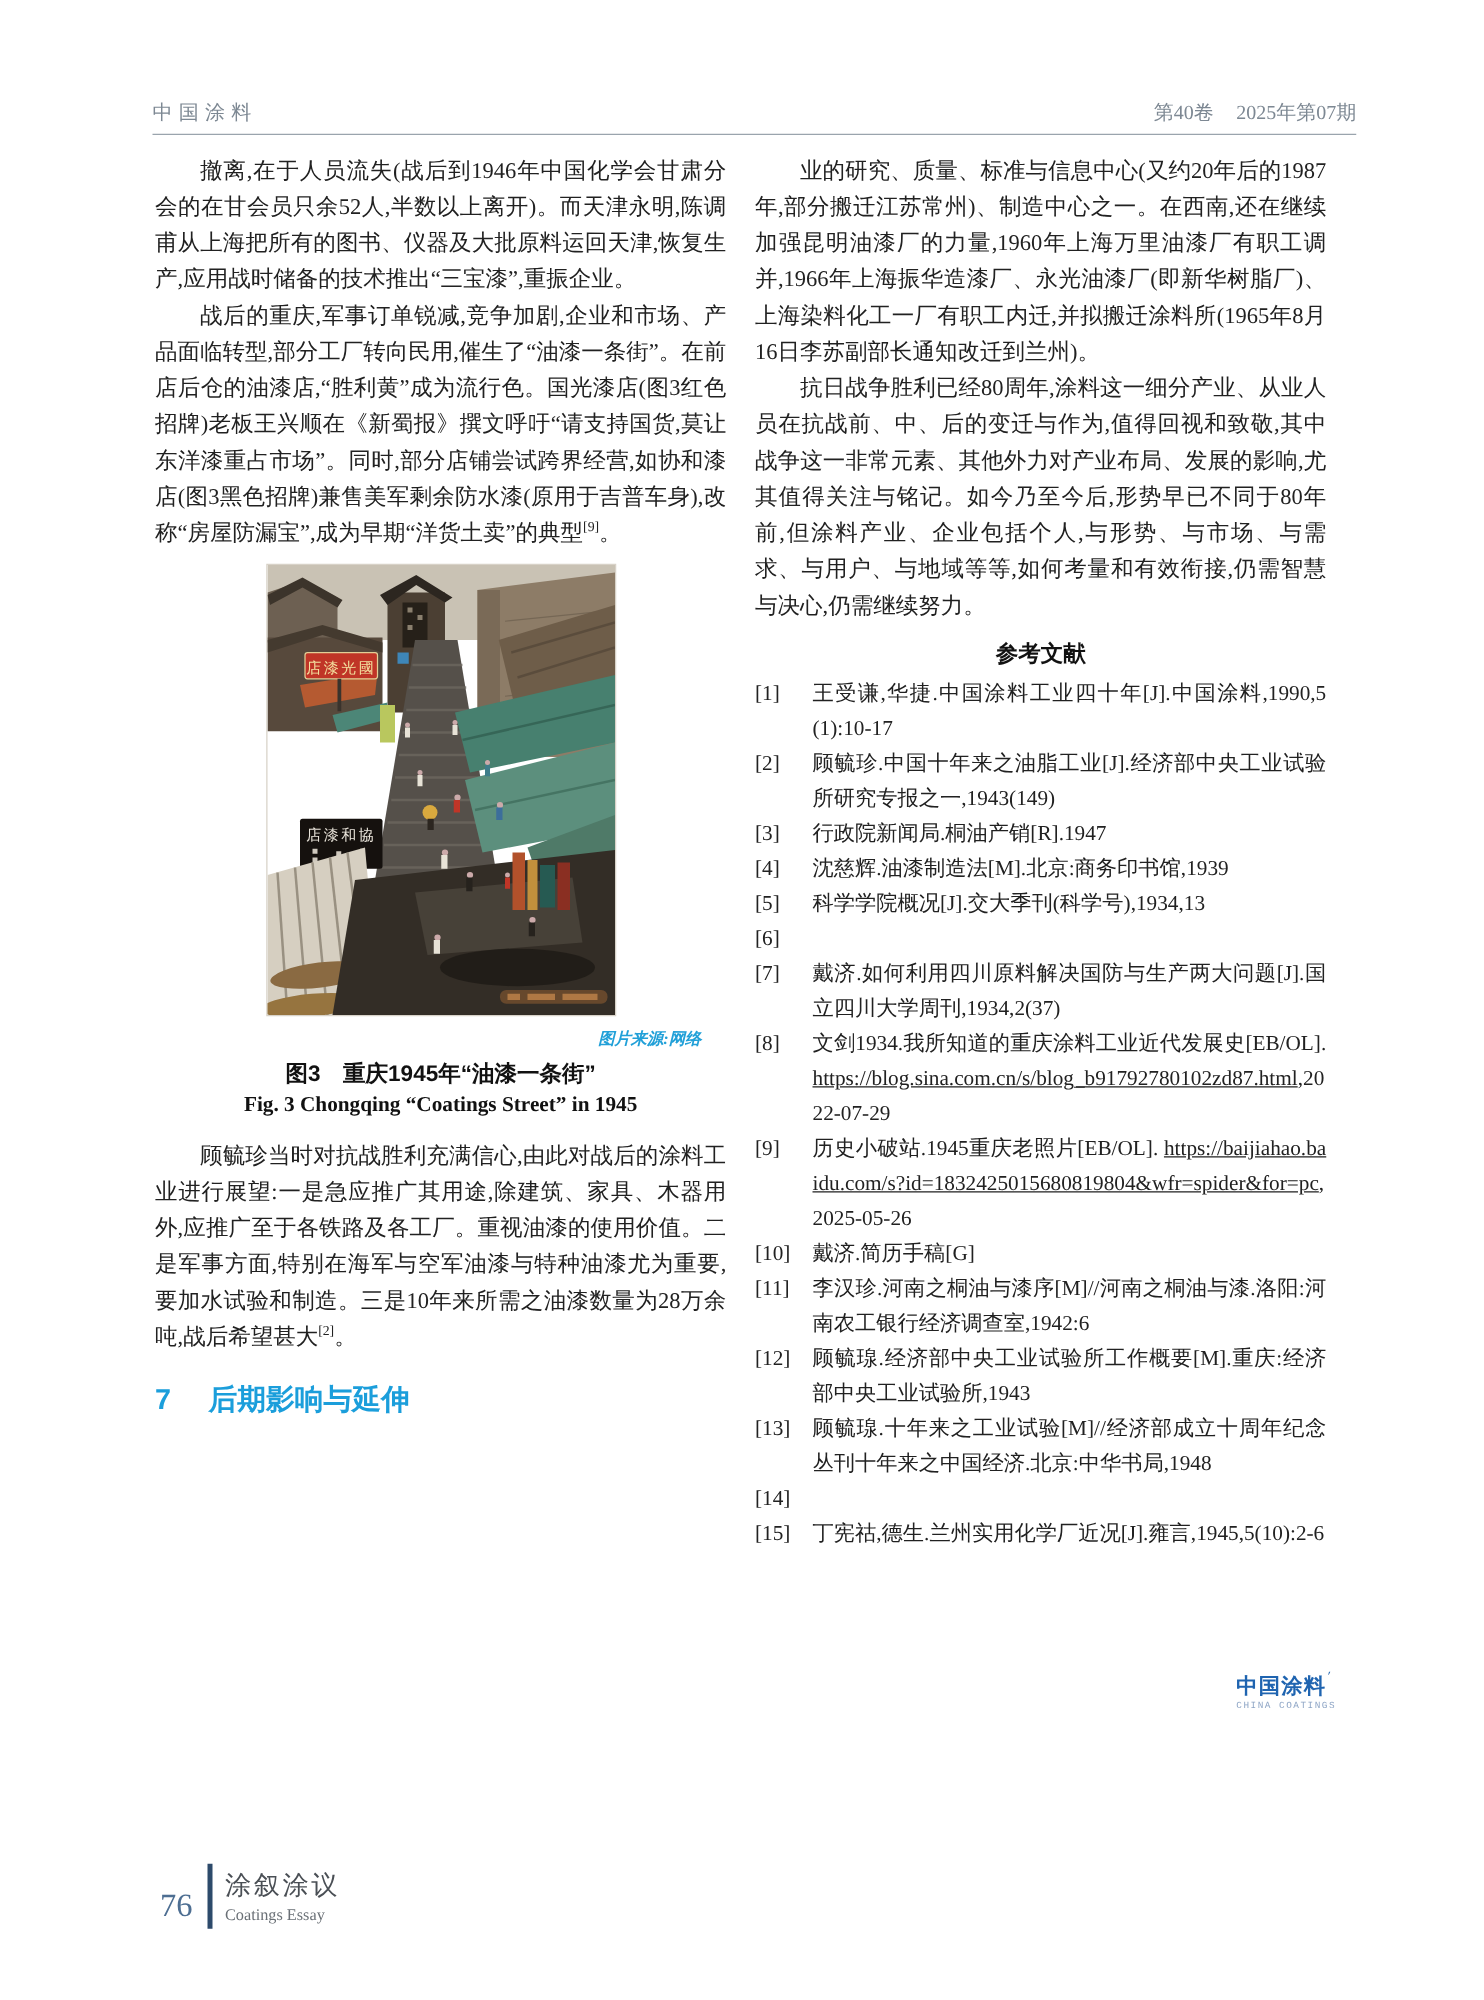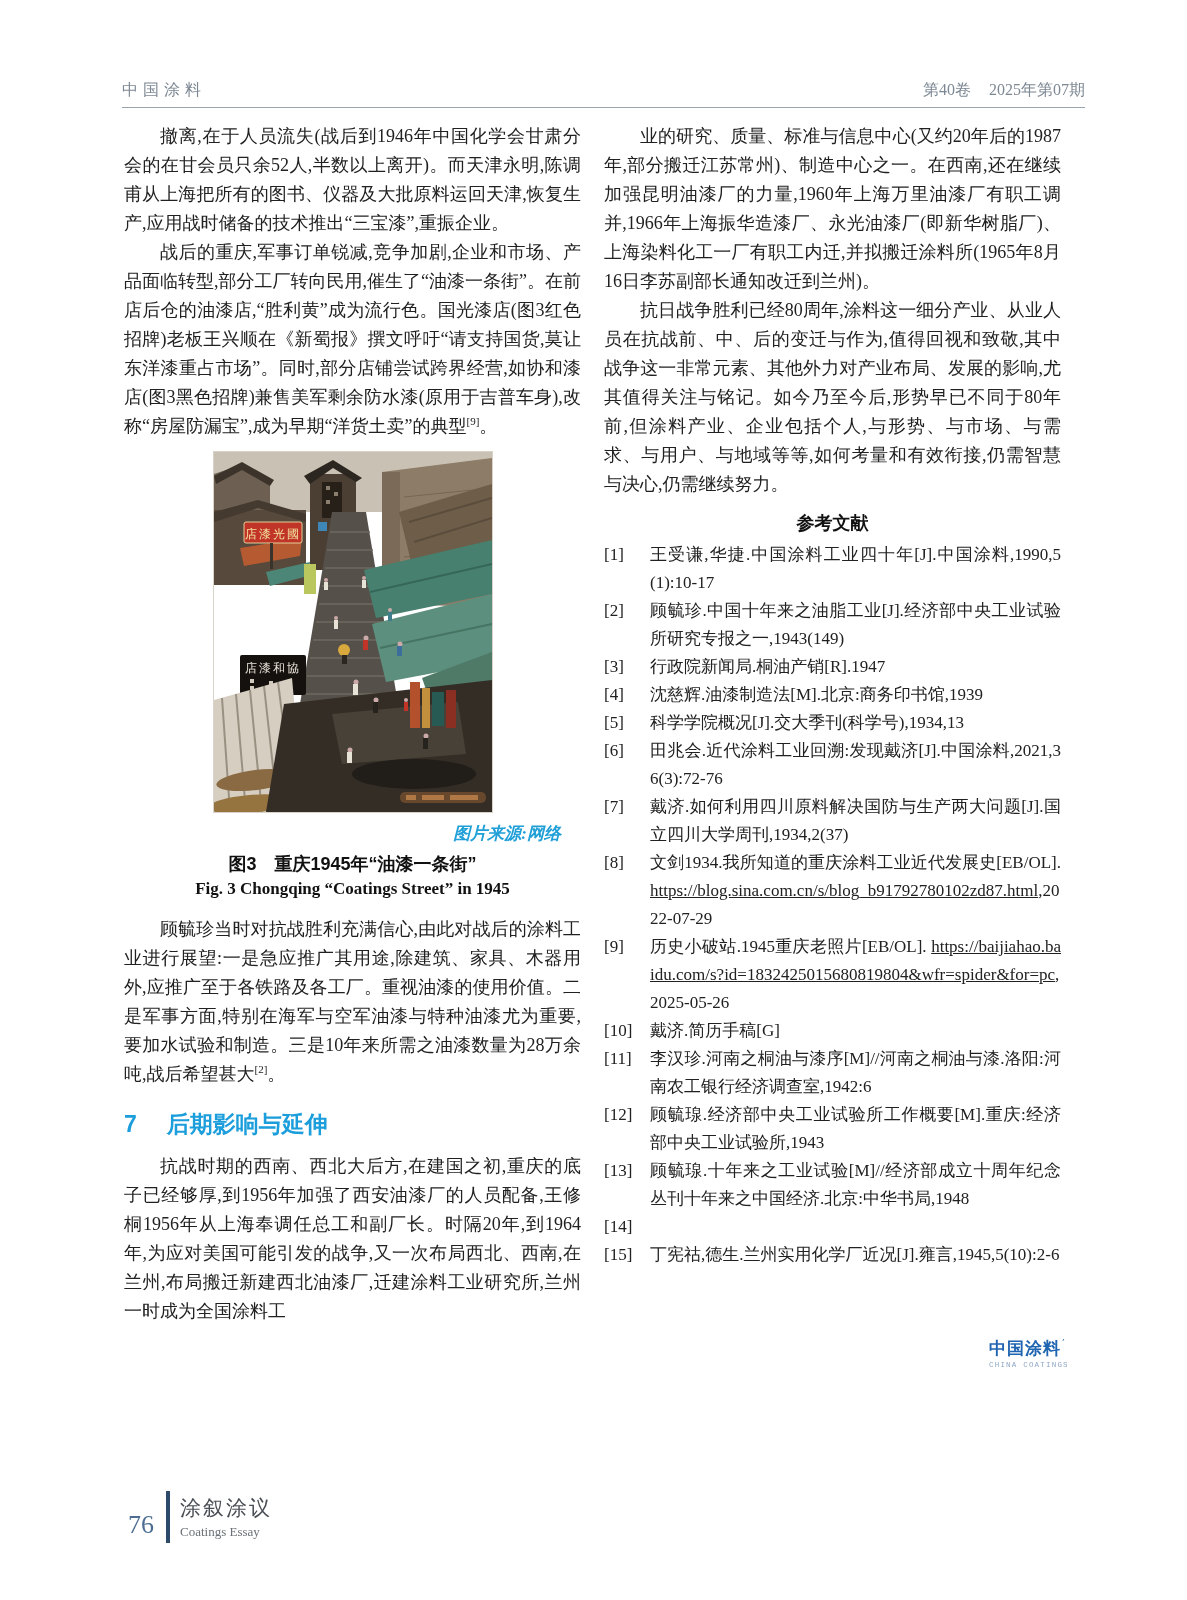--- a/index.html
+++ b/index.html
@@ -21,21 +21,21 @@
   .col{position:absolute;top:122px;width:457px;}
   .col-left{left:124px;}
   .col-right{left:604px;}
   p.body{margin:0;font-size:18px;line-height:29px;text-align:justify;text-indent:2em;}
   p.body sup{font-size:11px;line-height:0;}
 
   
   .fig{margin-top:10px;}
   .photo{display:block;margin:0 auto;width:278px;height:360px;border:1px solid #d8d2c8;}
   .fig-source{margin-top:9px;padding-right:20px;text-align:right;color:#21a0d8;
-              font-style:italic;font-weight:bold;font-size:17px;}
+              font-style:italic;font-weight:bold;font-size:13px;}
   .fig-cap-cn{margin-top:7px;text-align:center;font-family:"Liberation Sans","DejaVu Sans",sans-serif;
               font-weight:bold;font-size:18px;color:#111;}
   .fig-cap-en{margin-top:3px;text-align:center;font-weight:bold;font-size:17px;color:#111;margin-bottom:16px;}
 
   
   .sec-head{margin:20px 0 12px 0;color:#1b9edb;font-family:"Liberation Sans","DejaVu Sans",sans-serif;
             font-weight:bold;font-size:23px;}
   .sec-head .num{margin-right:30px;}
 
   
@@ -204,21 +204,20 @@
       <div class="fig-cap-cn">图3　重庆1945年“油漆一条街”</div>
       <div class="fig-cap-en">Fig. 3   Chongqing “Coatings Street” in 1945</div>
     </div>
 
     <p class="body"><span>顾毓珍当时对抗战胜利充满信心,由此对战后的涂料工业进行展望:一是急应推广其用途,除建筑、家具、木器用外,应推广至于各铁路及各工厂。重视油漆的使用价值。二是军事方面,特别在海军与空军油漆与特种油漆尤为重要,要加水试验和制造。三是10年来所需之油漆数量为28万余吨,战后希望甚大</span><sup>[2]</sup><span>。</span></p>
 
     <div class="sec-head">
       <span class="num">7</span><span>后期影响与延伸</span>
     </div>
 
-    <p class="body">抗战时期的西南、西北大后方,在建国之初,重庆的底子已经够厚,到1956年加强了西安油漆厂的人员配备,王修桐1956年从上海奉调任总工和副厂长。时隔20年,到1964年,为应对美国可能引发的战争,又一次布局西北、西南,在兰州,布局搬迁新建西北油漆厂,迁建涂料工业研究所,兰州一时成为全国涂料工</p>
   </div>
 
   <div class="col col-right">
     <p class="body">业的研究、质量、标准与信息中心(又约20年后的1987年,部分搬迁江苏常州)、制造中心之一。在西南,还在继续加强昆明油漆厂的力量,1960年上海万里油漆厂有职工调并,1966年上海振华造漆厂、永光油漆厂(即新华树脂厂)、上海染料化工一厂有职工内迁,并拟搬迁涂料所(1965年8月16日李苏副部长通知改迁到兰州)。</p>
     <p class="body">抗日战争胜利已经80周年,涂料这一细分产业、从业人员在抗战前、中、后的变迁与作为,值得回视和致敬,其中战争这一非常元素、其他外力对产业布局、发展的影响,尤其值得关注与铭记。如今乃至今后,形势早已不同于80年前,但涂料产业、企业包括个人,与形势、与市场、与需求、与用户、与地域等等,如何考量和有效衔接,仍需智慧与决心,仍需继续努力。</p>
 
     <div class="refs-title">参考文献</div>
     <div>
         <div class="ref">
           <span class="num">[1]</span>
@@ -235,21 +234,20 @@
         <div class="ref">
           <span class="num">[4]</span>
           <span class="txt"><span>沈慈辉.油漆制造法[M].北京:商务印书馆,1939</span></span>
         </div>
         <div class="ref">
           <span class="num">[5]</span>
           <span class="txt"><span>科学学院概况[J].交大季刊(科学号),1934,13</span></span>
         </div>
         <div class="ref">
           <span class="num">[6]</span>
-          <span class="txt"><span>田兆会.近代涂料工业回溯:发现戴济[J].中国涂料,2021,36(3):72-76</span></span>
         </div>
         <div class="ref">
           <span class="num">[7]</span>
           <span class="txt"><span>戴济.如何利用四川原料解决国防与生产两大问题[J].国立四川大学周刊,1934,2(37)</span></span>
         </div>
         <div class="ref">
           <span class="num">[8]</span>
           <span class="txt"><span>文剑1934.我所知道的重庆涂料工业近代发展史[EB/OL]. </span><span class="u">https://blog.sina.com.cn/s/blog_b91792780102zd87.html</span><span>,2022-07-29</span></span>
         </div>
         <div class="ref">

